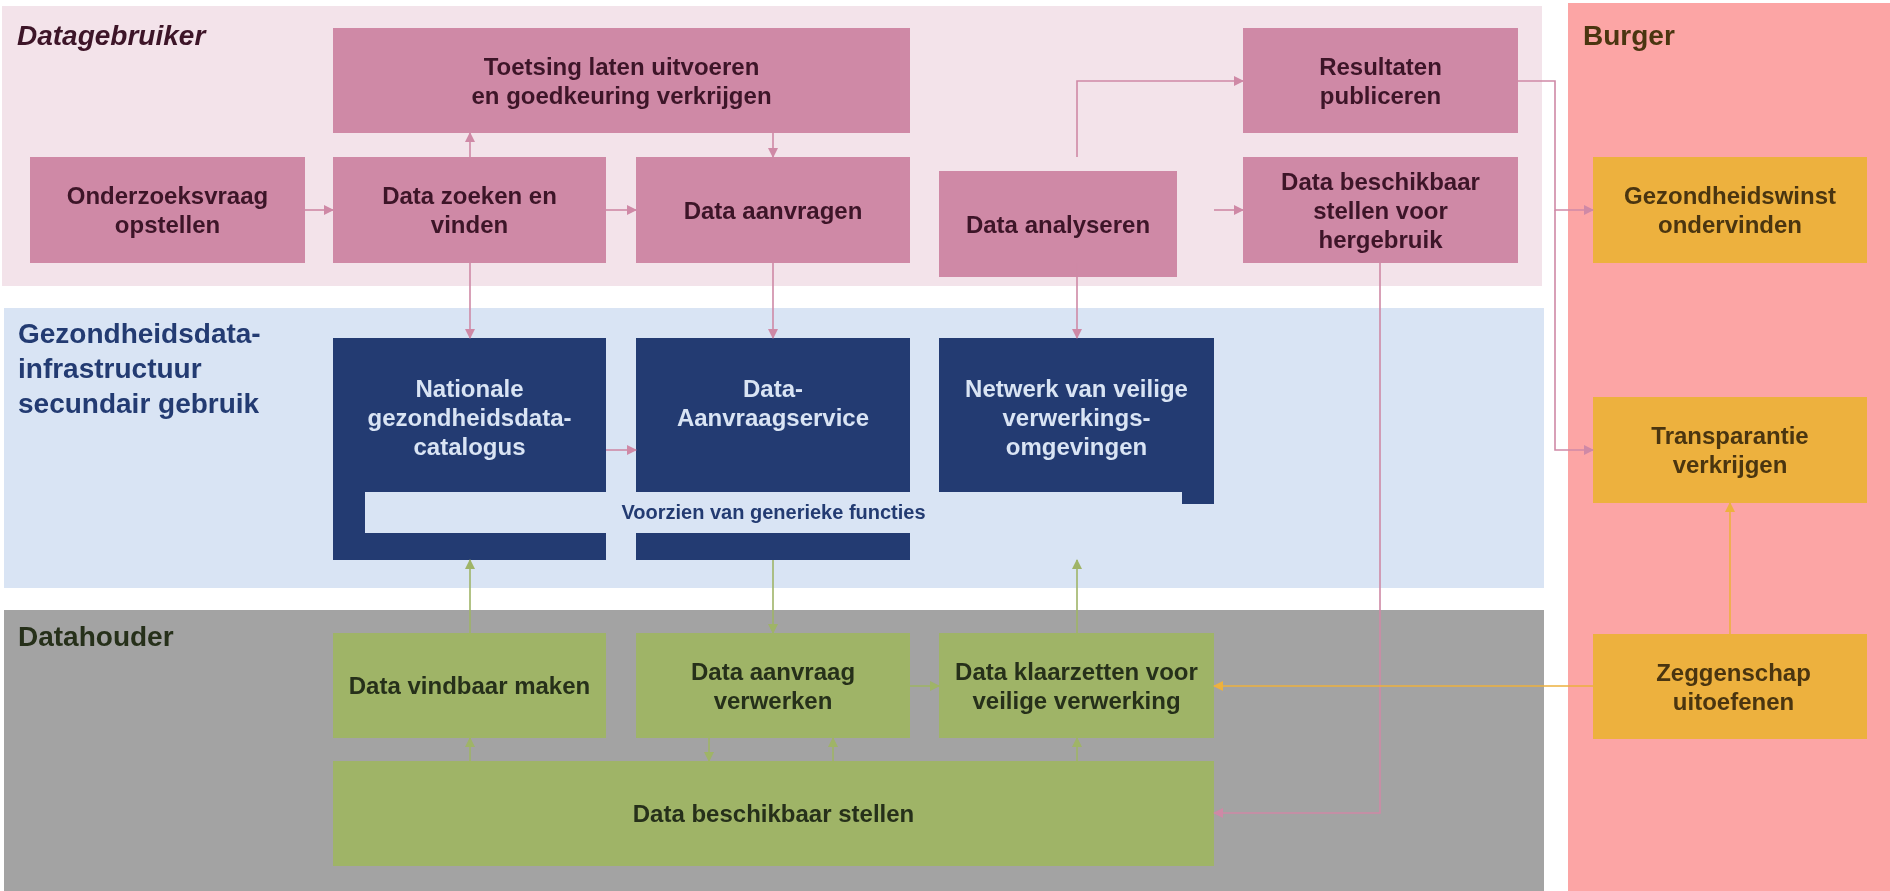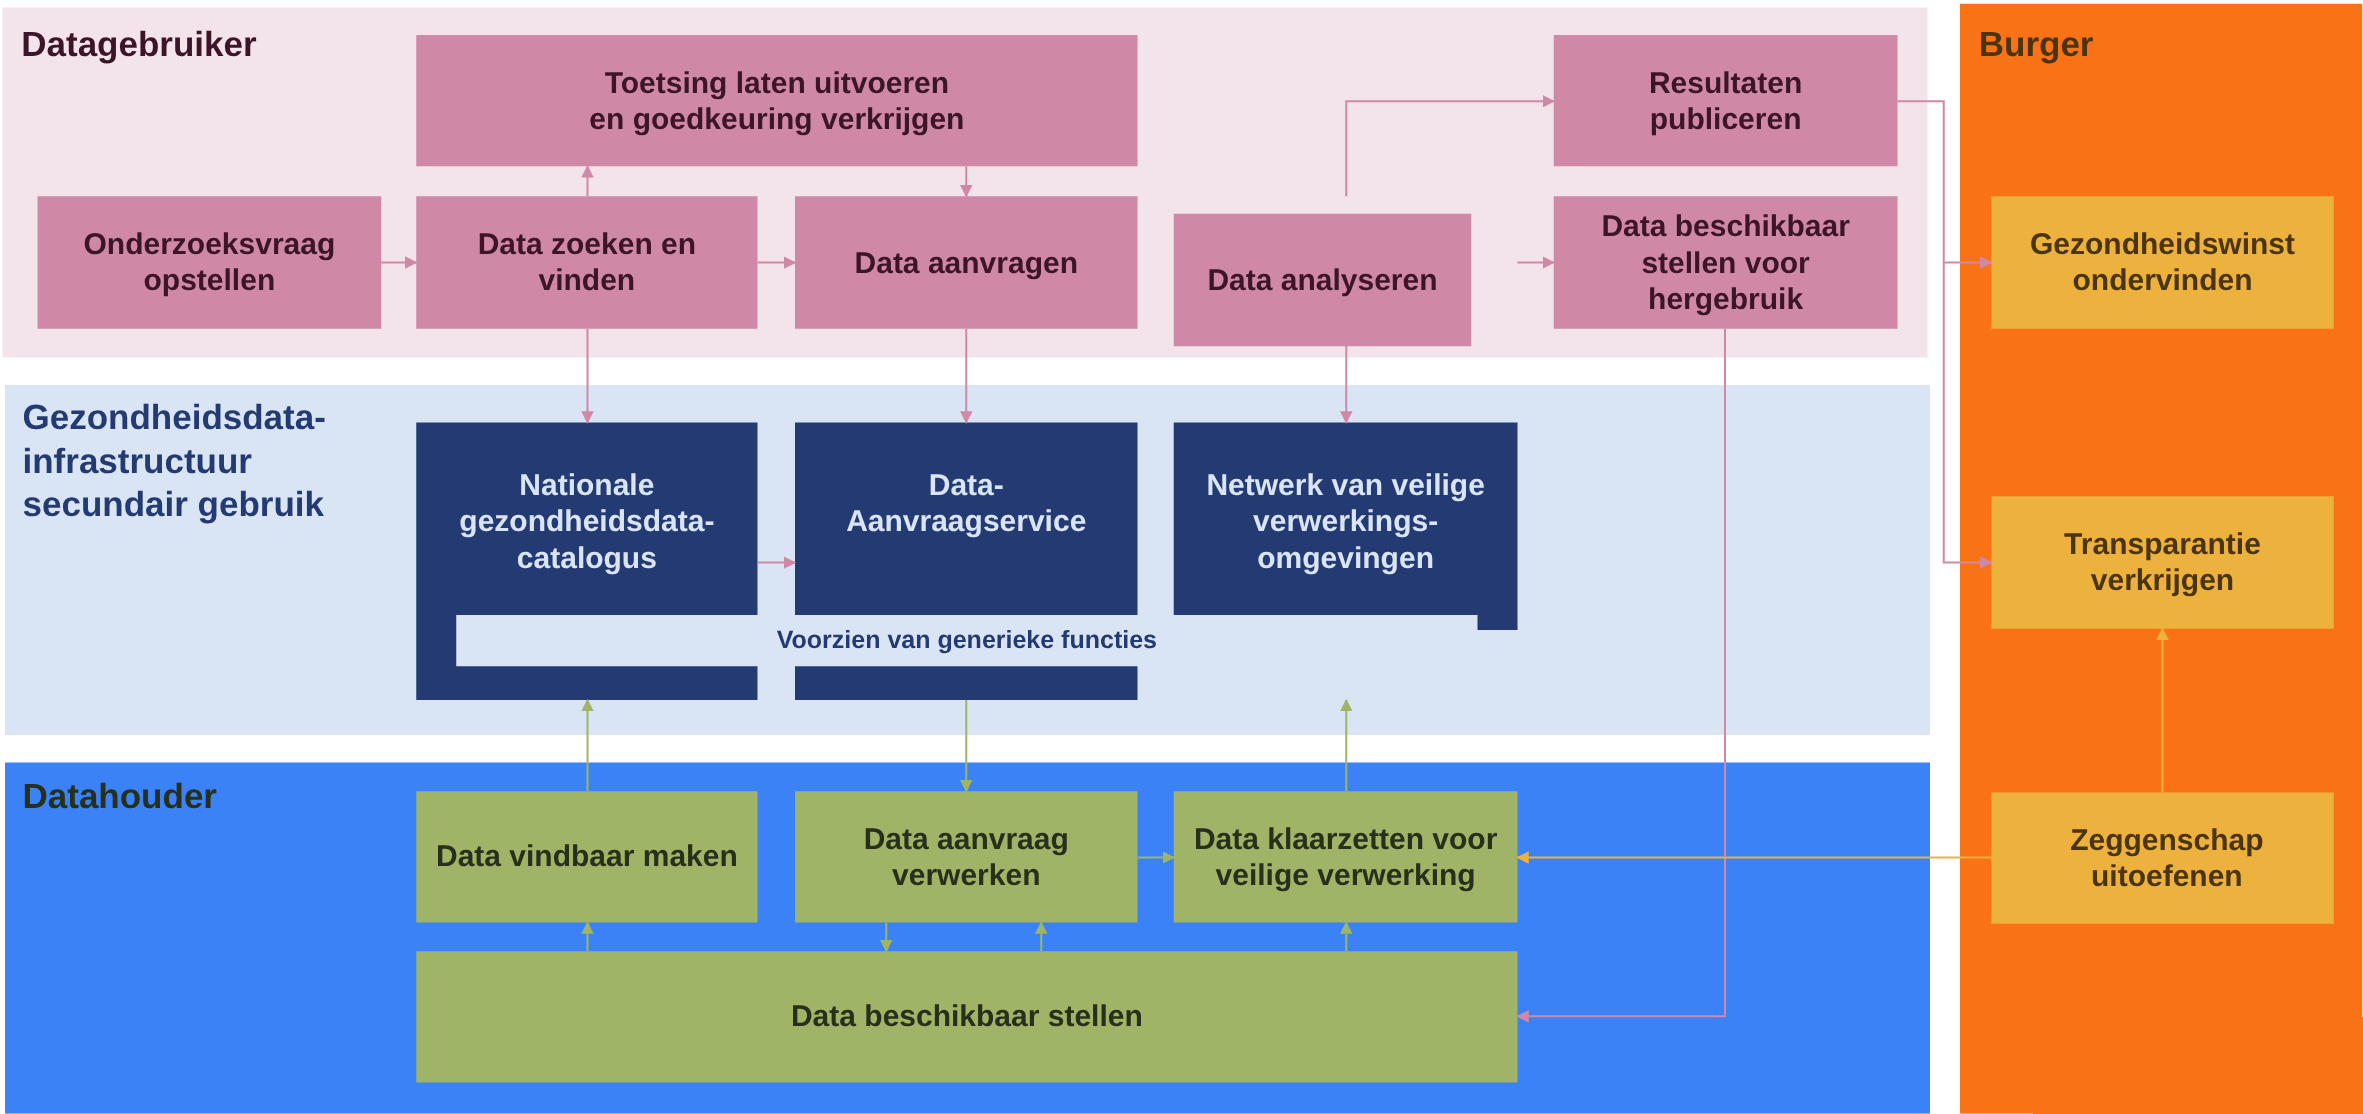--- a/index.html
+++ b/index.html
@@ -2,24 +2,24 @@
 <html><head>
 <meta charset="utf-8">
 <style>
   html, body { margin: 0; padding: 0; background: #ffffff; }
   body { width: 1890px; height: 891px; position: relative; overflow: hidden;
          font-family: "Liberation Sans", "DejaVu Sans", sans-serif; }
   .panel { position: absolute; }
   .panel-title { position: absolute; font-weight: bold; font-size: 28px; line-height: 35px; white-space: pre-line; }
   .box { position: absolute; display: flex; align-items: center; justify-content: center;
          text-align: center; font-weight: bold; font-size: 24px; line-height: 29px; box-sizing: border-box; padding: 0 10px; white-space: pre-line; }
-  .pink-panel { background: #f3e3ea; }
+  .pink-panel { background: #f3e3ea; font-style: italic; }
   .blue-panel { background: #d9e4f4; }
-  .green-panel { background: #3b82f6; }
-  .cream-panel { background: #f97316; }
+  .green-panel { background: #a3a3a3; }
+  .cream-panel { background: #fca5a5; }
   .pink-box { background: #cf89a6; color: #3d1528; }
   .navy-box { background: #233b72; color: #d9e4f4; align-items: flex-start; padding-top: 36px; }
   .green-box { background: #9fb467; color: #26301a; }
   .orange-box { background: #edb13e; color: #4a3510; }
   .strip { position: absolute; background: #d9e4f4; color: #233b72; font-weight: bold; font-size: 20px;
            display: flex; align-items: center; justify-content: center; }
   svg#arrows { position: absolute; left: 0; top: 0; pointer-events: none; }
 </style>
 </head>
 <body>

